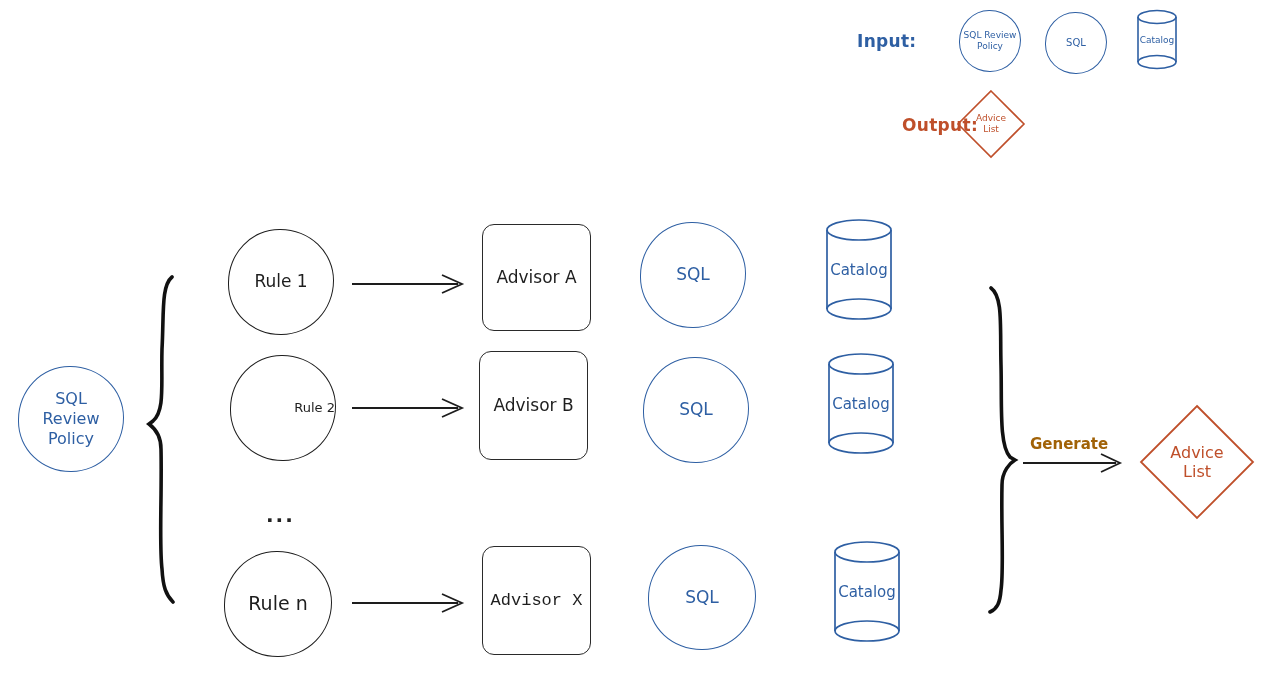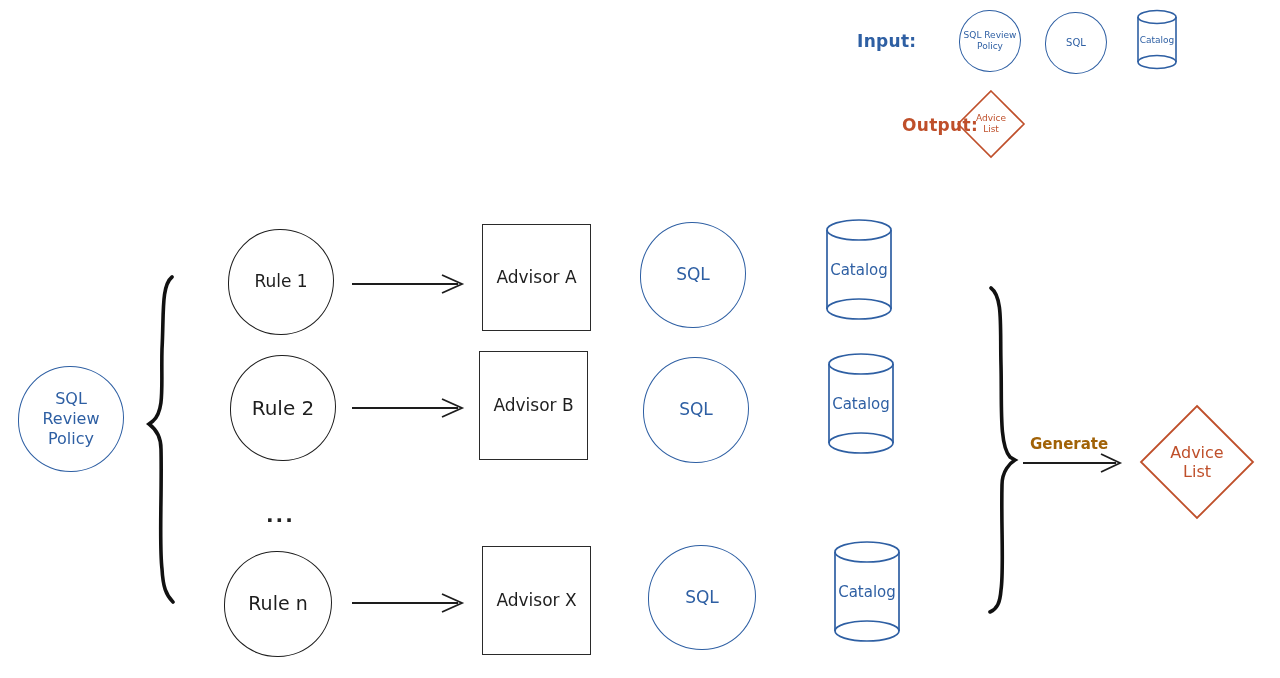--- a/index.html
+++ b/index.html
@@ -11,21 +11,21 @@
   #canvas{
     position:relative;width:1252px;height:678px;background:#ffffff;overflow:hidden;
     font-family:"DejaVu Sans",sans-serif;color:var(--ink);padding-left:16px;
   }
   .abs{position:absolute;}
   .node-text{display:flex;align-items:center;justify-content:center;text-align:center;line-height:1.25;}
   
   .circle{border:1.7px solid var(--ink);border-radius:49% 51% 50% 50%/51% 49% 52% 48%;background:transparent;}
   .circle.blue{border-color:var(--blue);color:var(--blue);}
   
-  .boxsq{border:1.7px solid #2a2a2a;border-radius:0;background:transparent;}
+  .boxsq{border:1.7px solid #2a2a2a;border-radius:12px;background:transparent;}
   
   .overlay{position:absolute;inset:0;display:flex;align-items:center;justify-content:center;text-align:center;line-height:1.2;}
   .blue-t{color:var(--blue);}
   .orange-t{color:var(--orange);}
   .legend-label{font-size:17px;font-weight:bold;letter-spacing:.3px;}
   .ellipsis{font-size:20px;letter-spacing:2px;color:#222;font-weight:bold;}
   svg{display:block;}
   .stroke-blue{stroke:var(--blue);}
   .stroke-orange{stroke:var(--orange);}
   .stroke-ink{stroke:#1d1d1d;}
@@ -88,21 +88,21 @@
   <div class="abs" style="left:824px;top:218px;width:70px;height:104px;">
     <svg width="70" height="104" viewBox="0 0 70 104">
       <ellipse cx="35" cy="12" rx="32" ry="10" fill="none" class="stroke-blue" stroke-width="1.7"></ellipse>
       <line x1="3" y1="12" x2="3" y2="91" class="stroke-blue" stroke-width="1.7"></line>
       <line x1="67" y1="12" x2="67" y2="91" class="stroke-blue" stroke-width="1.7"></line>
       <ellipse cx="35" cy="91" rx="32" ry="10" fill="none" class="stroke-blue" stroke-width="1.7"></ellipse>
     </svg>
     <div class="overlay blue-t" style="font-size:15px;">Catalog</div>
   </div>
 
-  <div class="abs circle node-text" style="left:230px;top:355px;width:104px;height:104px;font-size:20px;">
+  <div class="abs circle node-text" style="left:230px;top:355px;width:104px;height:104px;font-size:13px;justify-content:flex-end;">
     <span>Rule 2</span>
   </div>
   <svg class="abs" style="left:350px;top:396px;" width="116" height="24" viewBox="0 0 116 24">
     <line x1="2" y1="12" x2="108" y2="12" class="stroke-ink" stroke-width="1.8"></line>
     <polyline points="92,3 112,12 92,21" fill="none" class="stroke-ink" stroke-width="1.8"></polyline>
   </svg>
   <div class="abs boxsq node-text" style="left:479px;top:351px;width:107px;height:107px;font-size:17px;">
     <span>Advisor B</span>
   </div>
   <div class="abs circle blue node-text" style="left:643px;top:357px;width:104px;height:104px;font-size:17px;">
@@ -120,21 +120,21 @@
 
   <div class="abs ellipsis" style="left:266px;top:503px;">...</div>
 
   <div class="abs circle node-text" style="left:224px;top:551px;width:106px;height:104px;font-size:19px;">
     <span>Rule n</span>
   </div>
   <svg class="abs" style="left:350px;top:591px;" width="116" height="24" viewBox="0 0 116 24">
     <line x1="2" y1="12" x2="108" y2="12" class="stroke-ink" stroke-width="1.8"></line>
     <polyline points="92,3 112,12 92,21" fill="none" class="stroke-ink" stroke-width="1.8"></polyline>
   </svg>
-  <div class="abs boxsq node-text" style="left:482px;top:546px;width:107px;height:107px;font-size:17px;">
+  <div class="abs boxsq node-text" style="left:482px;top:546px;width:107px;height:107px;font-size:17px;font-family:Liberation Mono, monospace;">
     <span>Advisor X</span>
   </div>
   <div class="abs circle blue node-text" style="left:648px;top:545px;width:106px;height:103px;font-size:17px;">
     <span>SQL</span>
   </div>
   <div class="abs" style="left:832px;top:540px;width:70px;height:104px;">
     <svg width="70" height="104" viewBox="0 0 70 104">
       <ellipse cx="35" cy="12" rx="32" ry="10" fill="none" class="stroke-blue" stroke-width="1.7"></ellipse>
       <line x1="3" y1="12" x2="3" y2="91" class="stroke-blue" stroke-width="1.7"></line>
       <line x1="67" y1="12" x2="67" y2="91" class="stroke-blue" stroke-width="1.7"></line>

